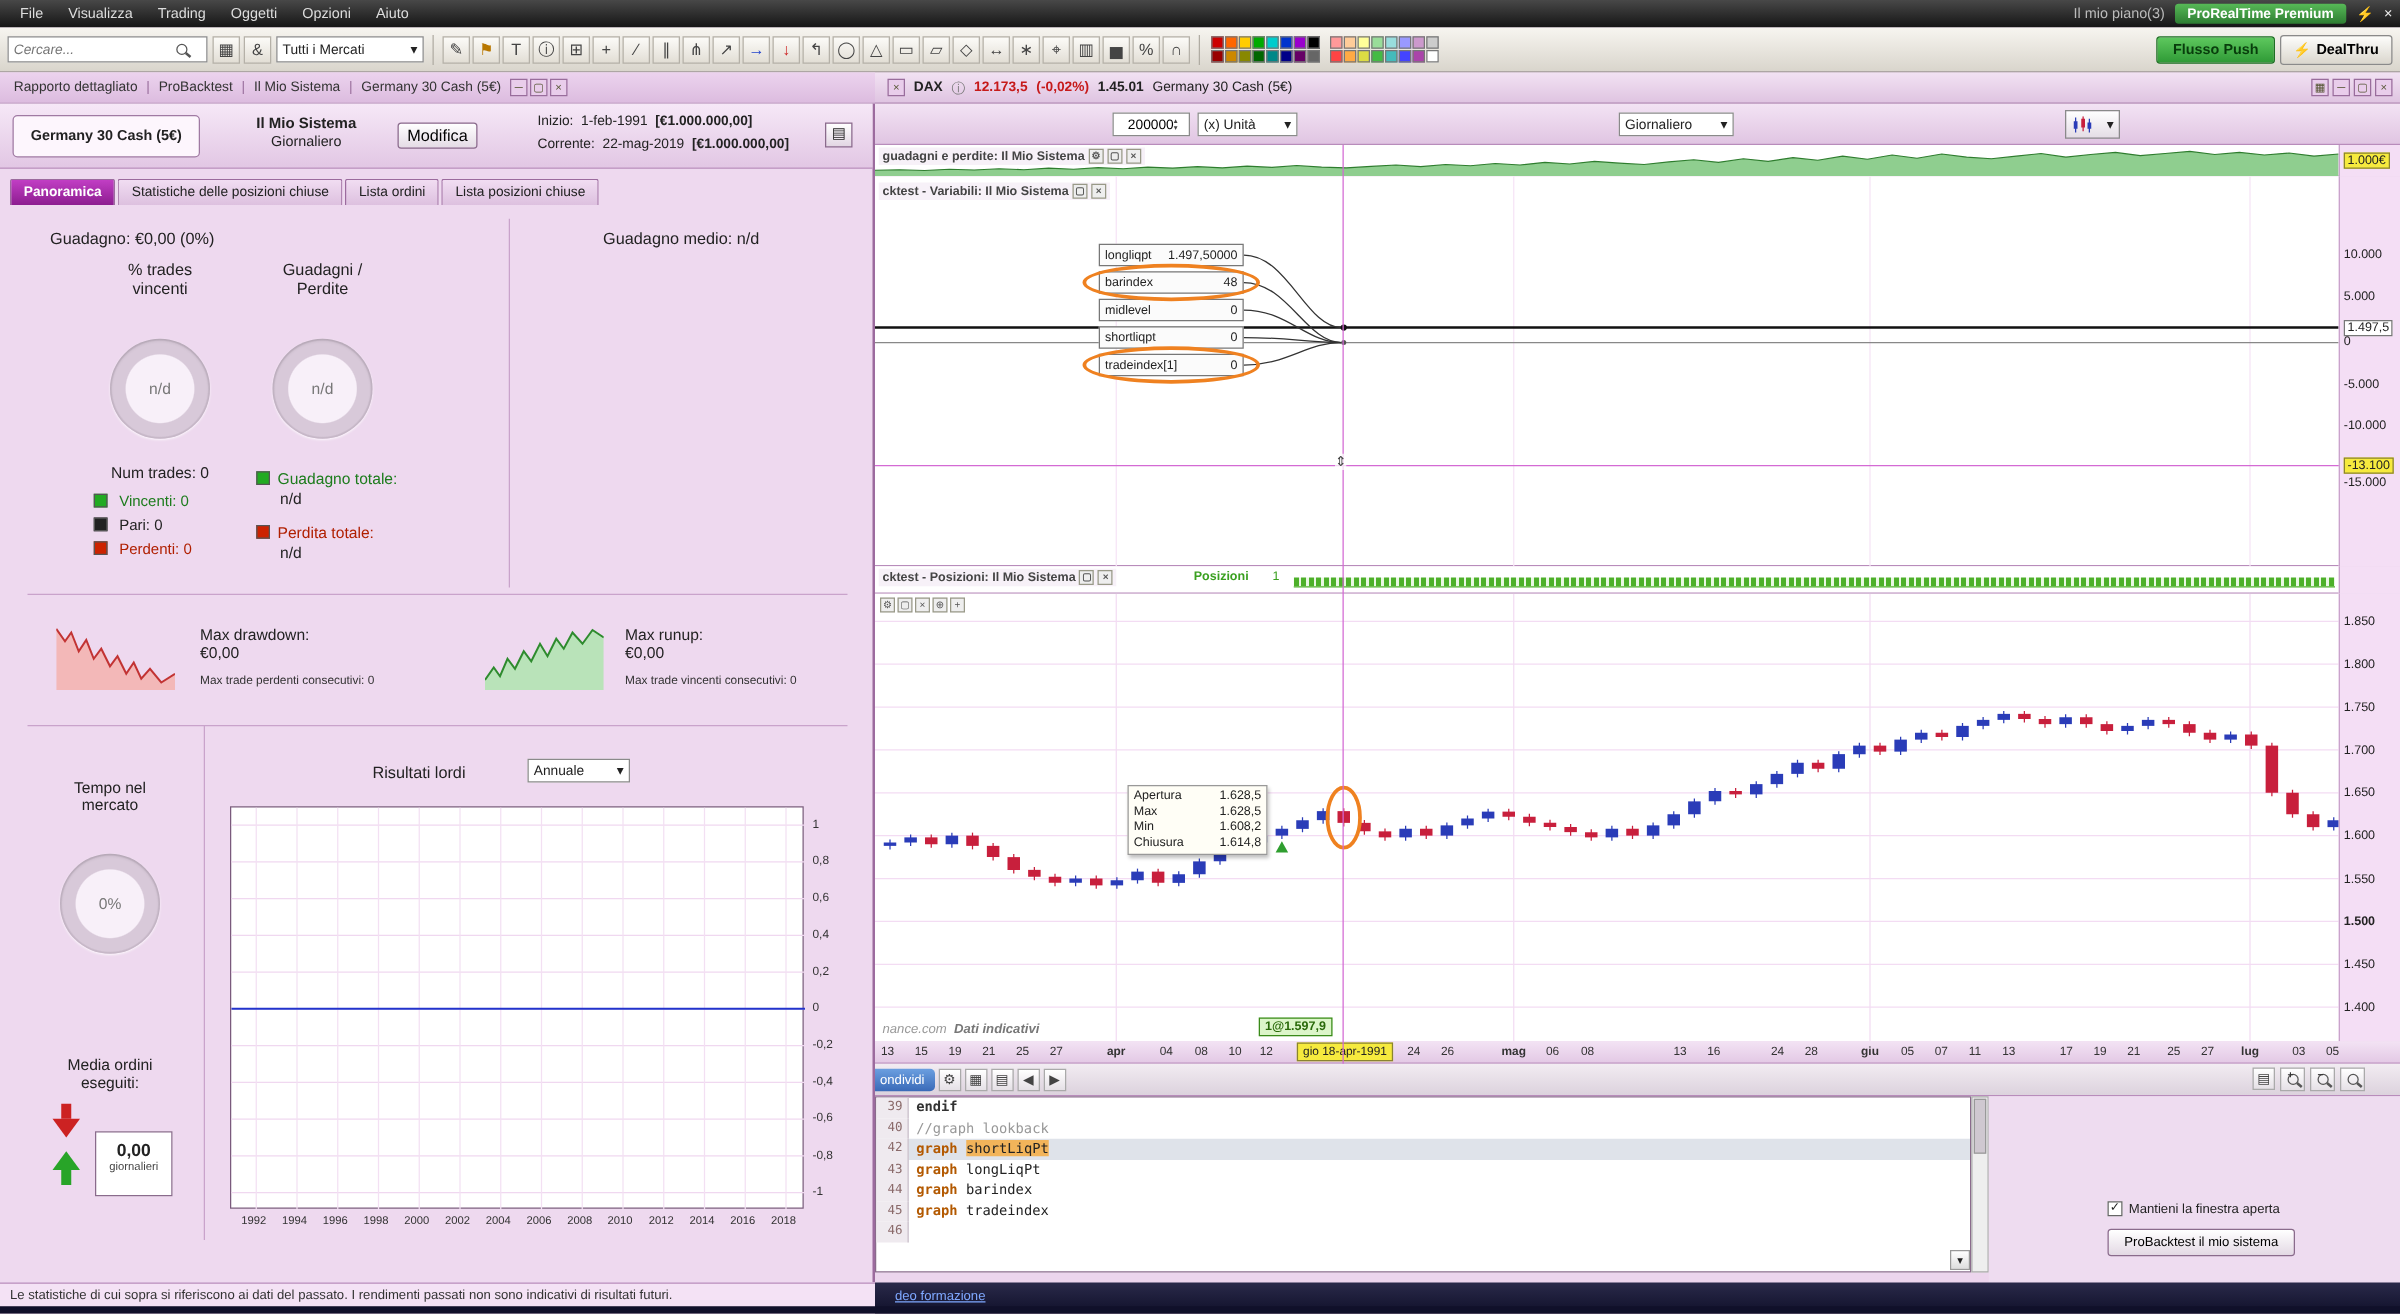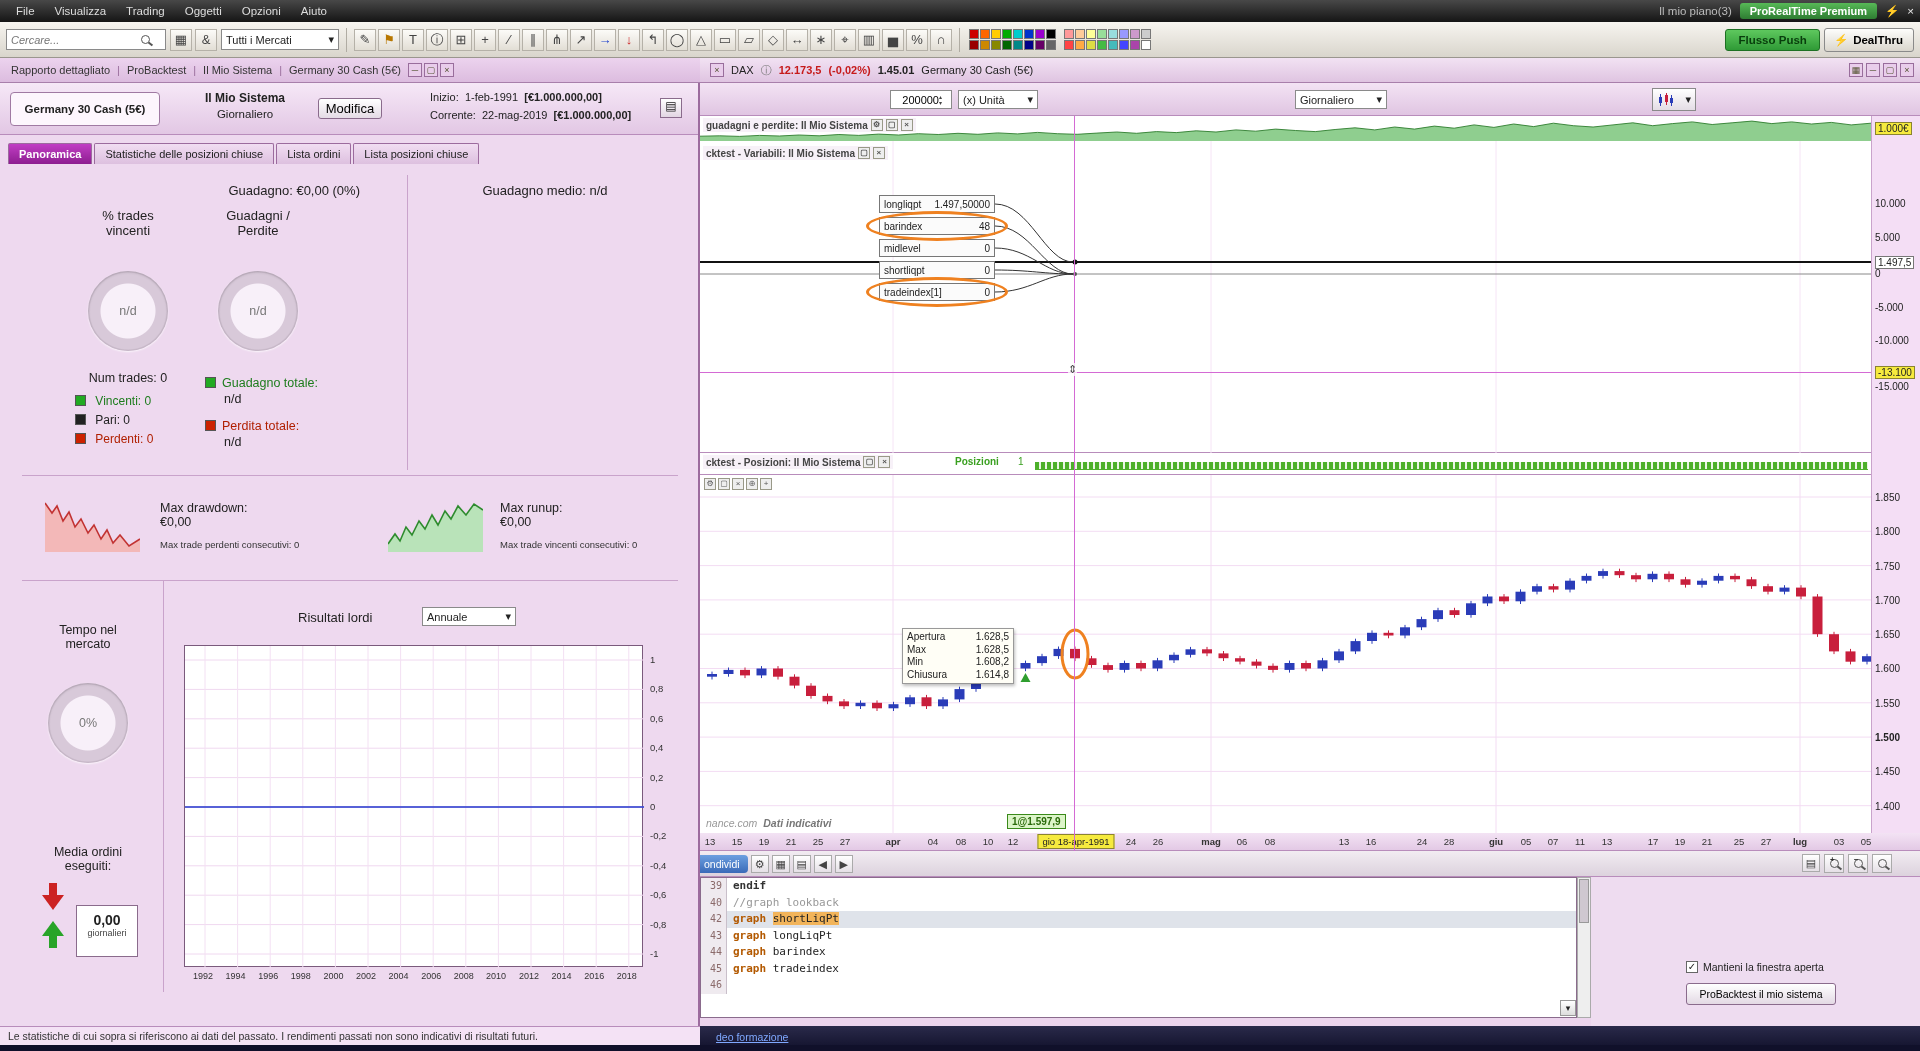--- a/index.html
+++ b/index.html
@@ -31,21 +31,21 @@
 #flusso-btn{margin-left:auto;background:linear-gradient(#5ec85e,#2f9a36);border:1px solid #1d7023;color:#083d0c;font-weight:bold;font-size:11.5px;padding:4px 12px;border-radius:3px;cursor:pointer}
 #dealthru-btn{background:linear-gradient(#fdfdfb,#dad6cd);border:1px solid #8a8a8a;font-size:11.5px;font-weight:bold;padding:4px 10px;border-radius:3px;cursor:pointer;display:flex;gap:4px;align-items:center}
 
 
 #tabrow{position:absolute;left:0;top:58px;width:1920px;height:25px;background:linear-gradient(#f2e2f3,#dfc4e1);border-bottom:1px solid #a87fab;display:flex;align-items:center;font-size:11px}
 #tabs-left{width:700px;height:100%;display:flex;align-items:center;background:linear-gradient(#ecd3ee,#dcbcdf);padding:0 6px;gap:2px}
 .doc-tab{padding:2px 5px;color:#333;cursor:pointer;white-space:nowrap}
 .tab-sep{color:#996d9c}
 .win-ico{width:14px;height:14px;border:1px solid #996d9c;background:#e9cdeb;font-size:9px;line-height:12px;text-align:center;color:#553;cursor:pointer;flex:none}
 #quote-area{display:flex;align-items:center;gap:7px;padding:0 10px;height:100%}
-#quote-symbol{font-weight:normal}
+#quote-symbol{font-weight:bold}
 .q-red{color:#c61a1a;font-weight:bold}
 #quote-time{font-weight:bold;color:#222}
 #tabrow-right{margin-left:auto;display:flex;align-items:center;gap:3px;padding-right:6px}
 
 
 #left-panel{position:absolute;left:0;top:83px;width:700px;height:943px;background:#eed9ef;border-right:2px solid #9c6b9e}
 #lp-header{position:absolute;left:0;top:0;width:100%;height:52px;background:linear-gradient(#f6e8f7,#e2c7e4);border-bottom:1px solid #b88cbb}
 #instrument-box{position:absolute;left:10px;top:9px;width:150px;height:34px;background:#fdf6fd;border:1px solid #a07aa3;border-radius:4px;display:flex;align-items:center;justify-content:center;font-weight:bold;font-size:11.5px;cursor:pointer}
 #sys-name{position:absolute;left:185px;top:8px;width:120px;text-align:center;font-weight:bold;font-size:12px}
 #sys-period{position:absolute;left:185px;top:25px;width:120px;text-align:center;font-size:11.5px}
@@ -292,21 +292,21 @@
       <div id="printer-btn">▤</div>
     </div>
 
     <div id="report-tabs">
         <span class="rtab active">Panoramica</span>
         <span class="rtab">Statistiche delle posizioni chiuse</span>
         <span class="rtab">Lista ordini</span>
         <span class="rtab">Lista posizioni chiuse</span>
       </div>
 
-    <div class="abs lp-big" style="left:40px;top:100px;width:320px;text-align:right">Guadagno: €0,00 (0%)</div>
+    <div class="abs lp-big" style="left:40px;top:100px;width:320px;text-align:left">Guadagno: €0,00 (0%)</div>
     <div class="abs lp-big" style="left:415px;top:100px;width:260px;text-align:center">Guadagno medio: n/d</div>
     <div class="vline" style="left:407px;top:92px;height:295px"></div>
 
     <div class="abs lp-big" style="left:68px;top:125px;width:120px;text-align:center"><span>% trades</span><br><span>vincenti</span></div>
     <div class="abs lp-big" style="left:198px;top:125px;width:120px;text-align:center"><span>Guadagni /</span><br><span>Perdite</span></div>
 
     <div class="donut" style="left:88px;top:188px">
         <span>n/d</span>
       </div>
     <div class="donut" style="left:218px;top:188px">
@@ -371,21 +371,21 @@
     <div class="arrowblk" style="left:42px;top:838px">
       <div style="width:0;height:0;border:11px solid transparent;border-bottom:15px solid #28a428;border-top:0"></div>
       <div style="width:8px;height:12px;background:#28a428"></div>
     </div>
     <div id="media-box">
       <div class="val">0,00</div>
       <div class="unit">giornalieri</div>
     </div>
 
     <div class="abs" style="left:298px;top:527px;font-size:13px">Risultati lordi</div>
-    <div id="annual-select" class="abs" style="left:422px;top:524px;width:94px;height:19px">
+    <div id="annual-select" class="abs" style="left:422px;top:524px;width:82px;height:19px">
       <span>Annuale</span>
         <span>▾</span>
     </div>
     <div id="report-chart-box">
       <svg id="report-svg" viewBox="0 0 459 322" width="459" height="322">
           <line x1="0" x2="459" y1="14" y2="14" stroke="#f0d8f0"></line>
           <line x1="0" x2="459" y1="43.4" y2="43.4" stroke="#f0d8f0"></line>
           <line x1="0" x2="459" y1="72.8" y2="72.8" stroke="#f0d8f0"></line>
           <line x1="0" x2="459" y1="102.19999999999999" y2="102.19999999999999" stroke="#f0d8f0"></line>
           <line x1="0" x2="459" y1="131.6" y2="131.6" stroke="#f0d8f0"></line>

